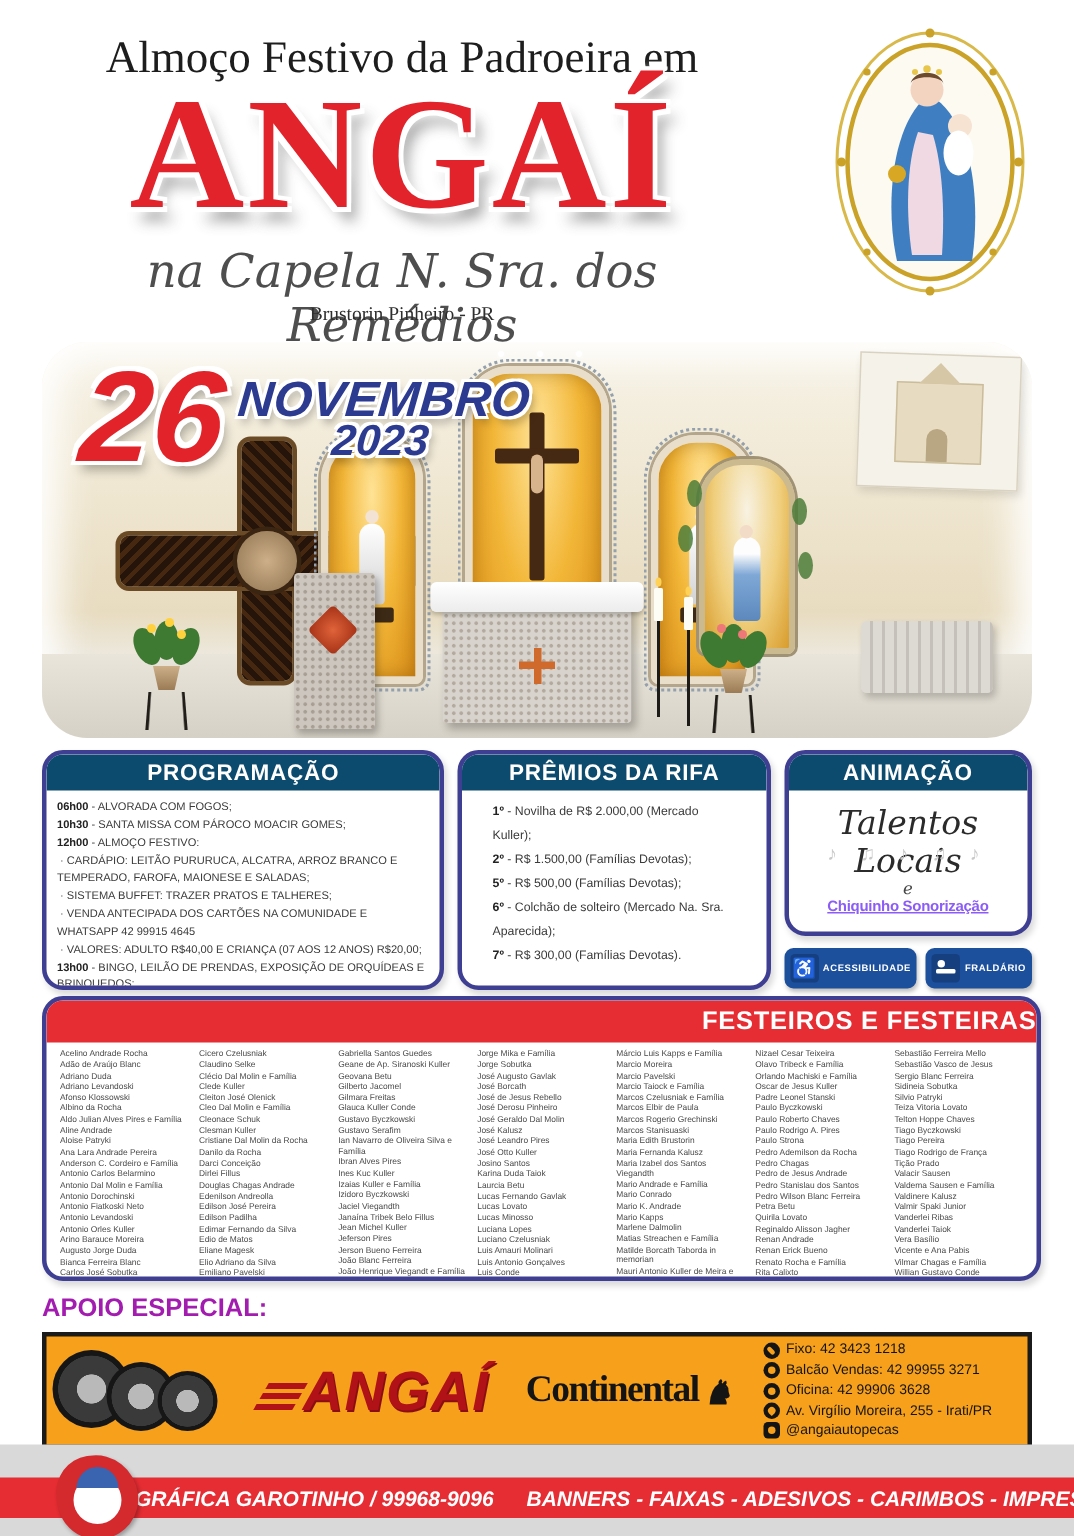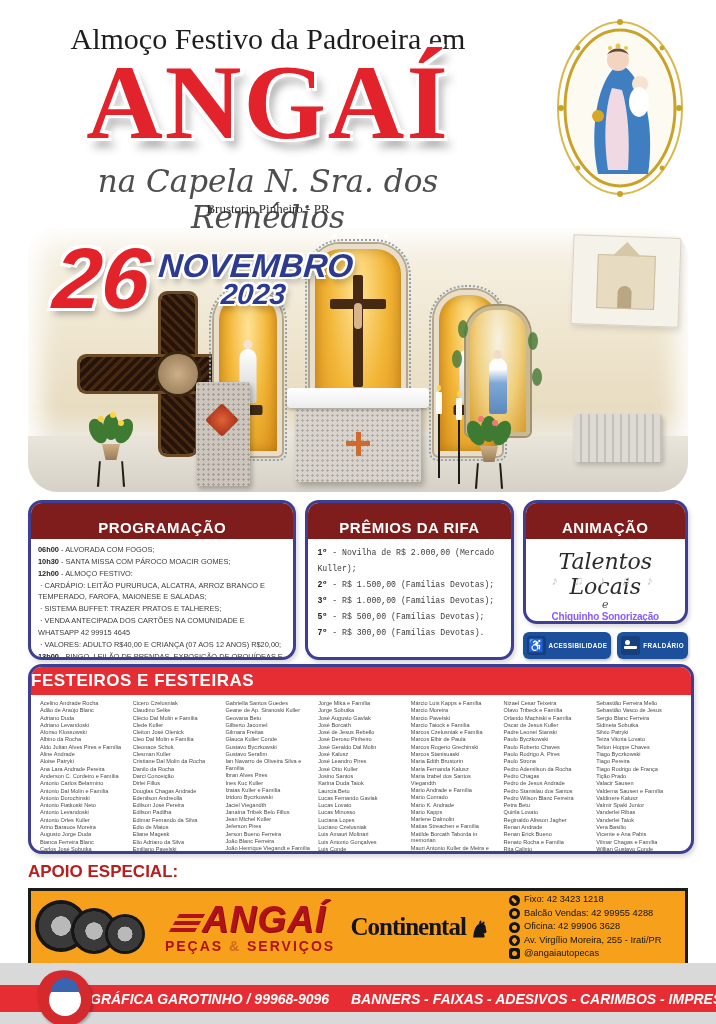--- a/index.html
+++ b/index.html
@@ -110,27 +110,27 @@
         border-radius:8px 8px 0 0;background:#b9a682;}
   .radiator{position:absolute;right:26px;bottom:30px;width:88px;height:48px;border-radius:4px;
         background:repeating-linear-gradient(90deg,#ddd9d3 0 6px,#c5c0b9 6px 8px);
         box-shadow:2px 3px 5px rgba(0,0,0,.2);}
   .ceil-dot{position:absolute;top:6px;width:4px;height:4px;border-radius:50%;background:#fff;box-shadow:0 0 4px #fff;}
 
   
   .boxrow{position:absolute;left:28px;top:500px;width:660px;display:flex;gap:9px;}
   .ibox{border:3px solid #3e3f92;border-radius:14px;background:#fff;overflow:hidden;
         box-shadow:2px 3px 4px rgba(0,0,0,.15);}
-  .ibox-hdr{background:#7f1d1d;color:#fff;font-weight:bold;text-align:center;
-            font-size:15px;letter-spacing:.5px;padding:16px 0 3px;}
+  .ibox-hdr{background:#0c4a6e;color:#fff;font-weight:bold;text-align:center;
+            font-size:15px;letter-spacing:.5px;padding:4px 0 3px;}
   .box-prog{width:270px;height:154px;}
   .prog-body{padding:5px 7px;font-size:7.4px;line-height:1.6;color:#3a3a3a;}
   .prog-body b{color:#222;}
   .box-rifa{width:208px;height:154px;}
-  .rifa-body{padding:6px 9px;font-size:8.2px;line-height:1.95;color:#3a3a3a;font-family:Liberation Mono, monospace;}
+  .rifa-body{padding:6px 20px;font-size:8.2px;line-height:1.95;color:#3a3a3a;}
   .rifa-body b{color:#222;}
   .box-anim-col{width:166px;display:flex;flex-direction:column;}
   .box-anim{height:118px;position:relative;}
   .anim-body{position:relative;text-align:center;padding-top:10px;}
   .anim-notes{position:absolute;left:0;right:0;top:34px;text-align:center;color:#c9c9c9;font-size:13px;letter-spacing:6px;}
   .anim-line1{font-family:"DejaVu Serif",serif;font-style:italic;font-size:22px;color:#2b2b2b;}
   .anim-e{font-family:"DejaVu Serif",serif;font-style:italic;font-size:11px;color:#444;display:block;line-height:1.1;}
   .anim-line2{font-weight:bold;font-size:10px;color:#8b5cf6;letter-spacing:-0.2px;text-decoration:underline;}
   .badges{display:flex;gap:6px;margin-top:8px;}
   .badge{flex:1;height:27px;background:#1c4f9c;border-radius:6px;display:flex;align-items:center;
@@ -138,30 +138,30 @@
   .badge .blabel{color:#fff;font-size:6.3px;font-weight:bold;letter-spacing:.4px;margin-left:3px;}
   .bicon{width:19px;height:19px;border-radius:3px;background:#163f80;display:flex;align-items:center;
          justify-content:center;color:#fff;font-size:13px;flex:0 0 19px;}
   .ic-changing{position:relative;width:14px;height:14px;}
   .ic-changing::before{content:"";position:absolute;left:1px;top:1px;width:5px;height:5px;border-radius:50%;background:#fff;}
   .ic-changing::after{content:"";position:absolute;left:0;top:7px;width:13px;height:3px;background:#fff;border-radius:1px;}
 
   
   .fest{position:absolute;left:28px;top:664px;width:660px;height:184px;border:3px solid #3e3f92;border-radius:14px;
         background:#fff;overflow:hidden;box-shadow:2px 3px 4px rgba(0,0,0,.15);}
-  .fest-hdr{background:#e62d33;color:#fff;font-weight:bold;text-align:left;font-size:17px;
+  .fest-hdr{background:#e62d33;color:#fff;font-weight:bold;text-align:right;font-size:17px;
             letter-spacing:.5px;padding:4px 0;}
   .namegrid{display:grid;grid-template-columns:repeat(7,1fr);gap:0 7px;padding:5px 9px;}
   .ncol div{font-size:5.6px;line-height:1.2;color:#4a4a4a;margin-bottom:.6px;}
 
   
   .community{position:absolute;left:200px;top:851px;width:488px;text-align:center;}
   .comm1{color:#2b3990;font-weight:bold;font-size:15.5px;}
   .comm2{color:#1c1c1c;font-size:10.3px;margin-top:1px;}
-  .apoio{position:absolute;left:28px;top:862px;color:#b91c1c;font-weight:bold;font-size:17px;}
+  .apoio{position:absolute;left:28px;top:862px;color:#a21caf;font-weight:bold;font-size:17px;}
 
   
   .ad{position:absolute;left:28px;top:888px;width:654px;height:72px;background:#f6a01c;
       border:3px solid #1b1b1b;box-shadow:0 3px 0 #9c9c9c;display:flex;align-items:center;}
   .tires{position:relative;width:118px;height:66px;flex:0 0 118px;}
   .tire{position:absolute;border-radius:50%;background:radial-gradient(circle at 50% 50%,#b9b9b9 0 26%,#3a3a3a 27% 60%,#161616 61% 100%);}
   .angai-logo{flex:0 0 190px;text-align:center;margin-left:6px;}
   .angai-word{font-style:italic;font-weight:bold;font-size:37px;letter-spacing:1px;color:#b01218;line-height:1;
               text-shadow:1px 1px 0 #8a0d12;}
   .speed{display:inline-block;width:26px;height:18px;margin-right:2px;
@@ -335,22 +335,22 @@
           <div><b>13h00</b> <span>- BINGO, LEILÃO DE PRENDAS, EXPOSIÇÃO DE ORQUÍDEAS E BRINQUEDOS;</span></div>
         </div>
     </div>
 
     <div class="ibox box-rifa">
       <div class="ibox-hdr">PRÊMIOS  DA  RIFA</div>
       <div class="rifa-body">
 
       <div><b>1º</b> <span>- Novilha de R$ 2.000,00 (Mercado Kuller);</span></div>
           <div><b>2º</b> <span>- R$ 1.500,00 (Famílias Devotas);</span></div>
-          <div><b>3º</b> <span>- R$ 1.000,00 (Famílias Devotas);</span></div>
           <div><b>5º</b> <span>- R$ 500,00 (Famílias Devotas);</span></div>
+          <div><b>6º</b> <span>- Colchão de solteiro (Mercado Na. Sra. Aparecida);</span></div>
           <div><b>7º</b> <span>- R$ 300,00 (Famílias Devotas).</span></div>
         </div>
     </div>
 
     <div class="box-anim-col">
       <div class="ibox box-anim">
         <div class="ibox-hdr">ANIMAÇÃO</div>
         <div class="anim-body">
           <div class="anim-notes">♪ ♫ ♪ ♫ ♪</div>
           <div class="anim-line1">Talentos Locais</div>
@@ -546,34 +546,33 @@
   <div class="apoio">APOIO ESPECIAL:</div>
 
   <div class="ad">
     <div class="tires">
       <div class="tire" style="left:4px;top:6px;width:52px;height:52px"></div>
       <div class="tire" style="left:40px;top:14px;width:46px;height:46px"></div>
       <div class="tire" style="left:74px;top:20px;width:40px;height:40px"></div>
     </div>
     <div class="angai-logo">
       <div><span class="speed"></span><span class="angai-word">ANGAÍ</span></div>
-      <div class="angai-sub"><span>PEÇAS </span><span class="amp">&amp;</span><span> SERVIÇOS</span></div>
     </div>
     <div class="conti">
       <span class="cword">Continental</span>
       <span class="horse">♞</span>
     </div>
     <div class="contacts">
       <div class="cline">
           <span class="ci ph"></span>
           <span>Fixo: 42 3423 1218</span>
         </div>
       <div class="cline">
           <span class="ci"></span>
-          <span>Balcão Vendas: 42 99955 4288</span>
+          <span>Balcão Vendas: 42 99955 3271</span>
         </div>
       <div class="cline">
           <span class="ci"></span>
           <span>Oficina: 42 99906 3628</span>
         </div>
       <div class="cline">
           <span class="ci pin"></span>
           <span>Av. Virgílio Moreira, 255 - Irati/PR</span>
         </div>
       <div class="cline">

